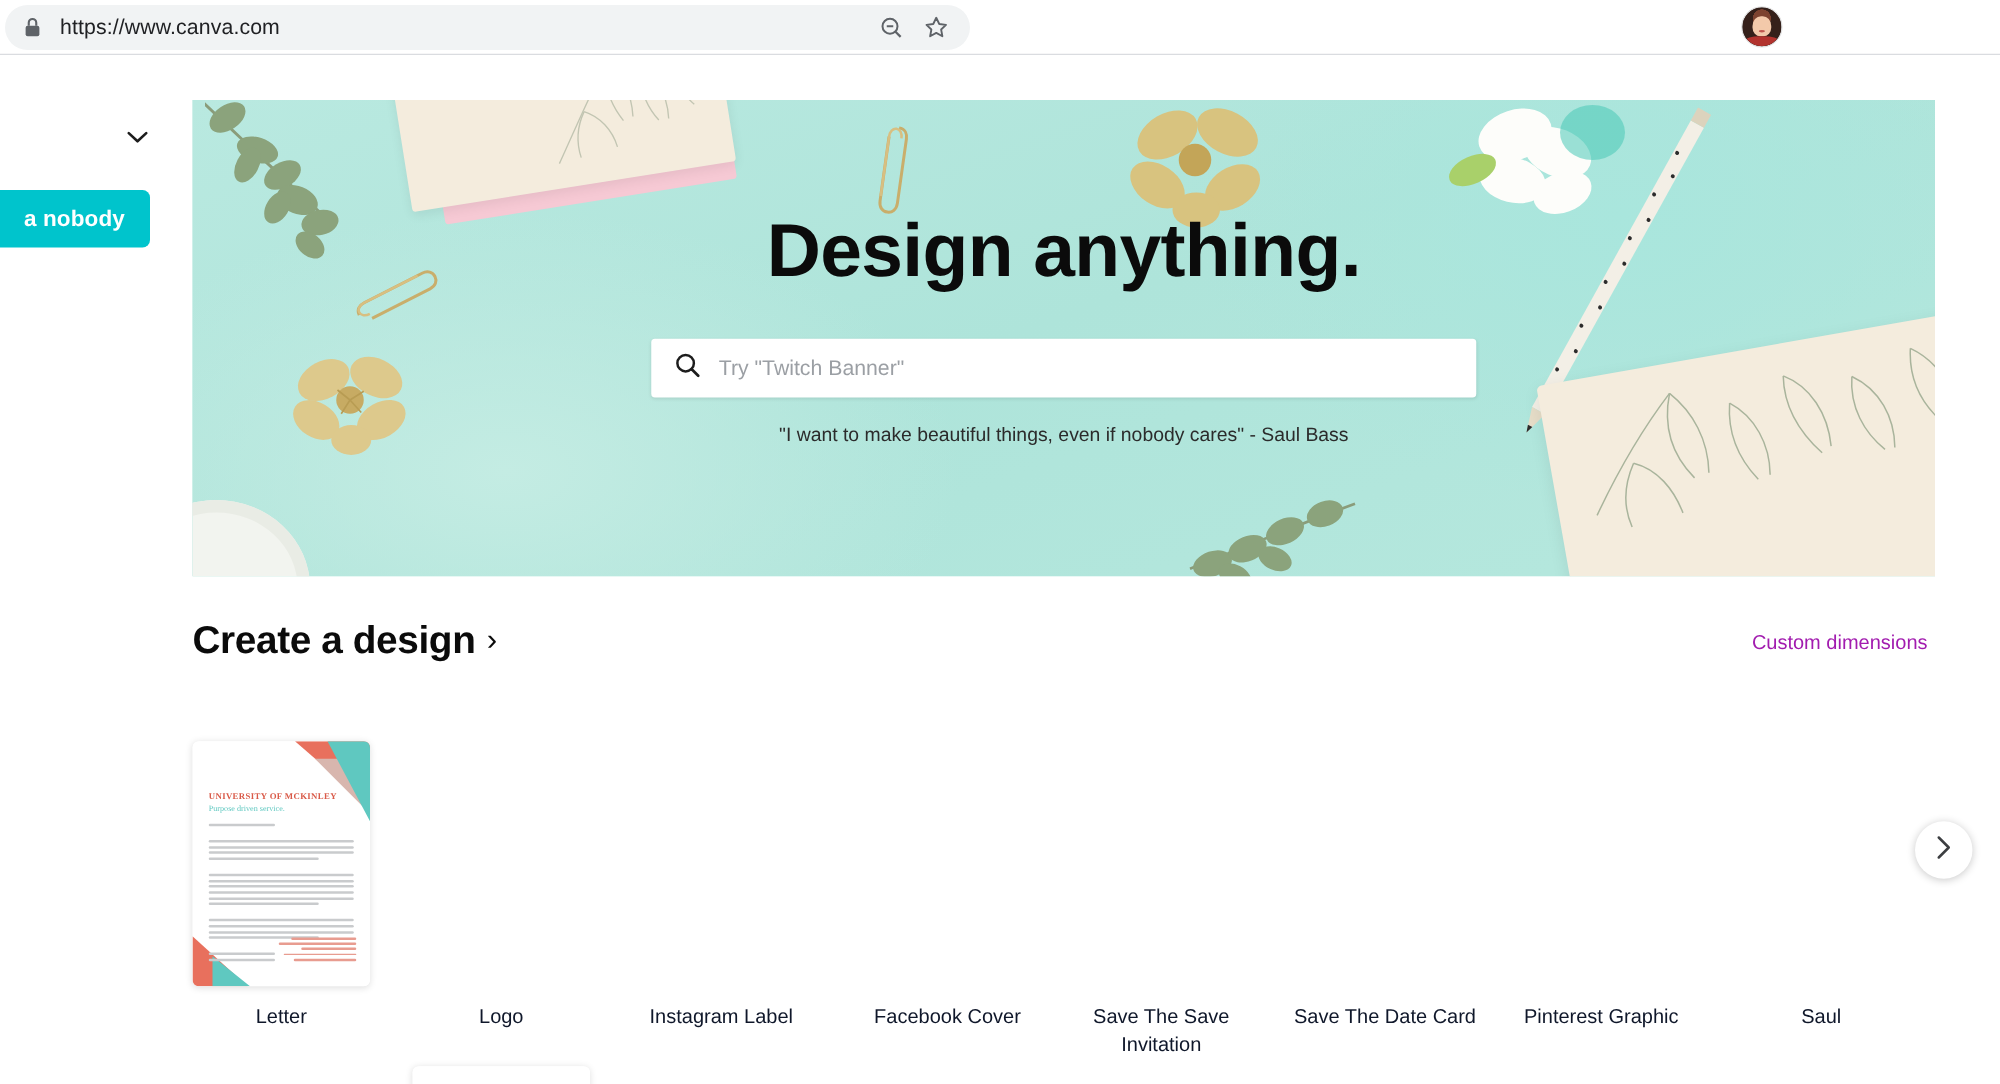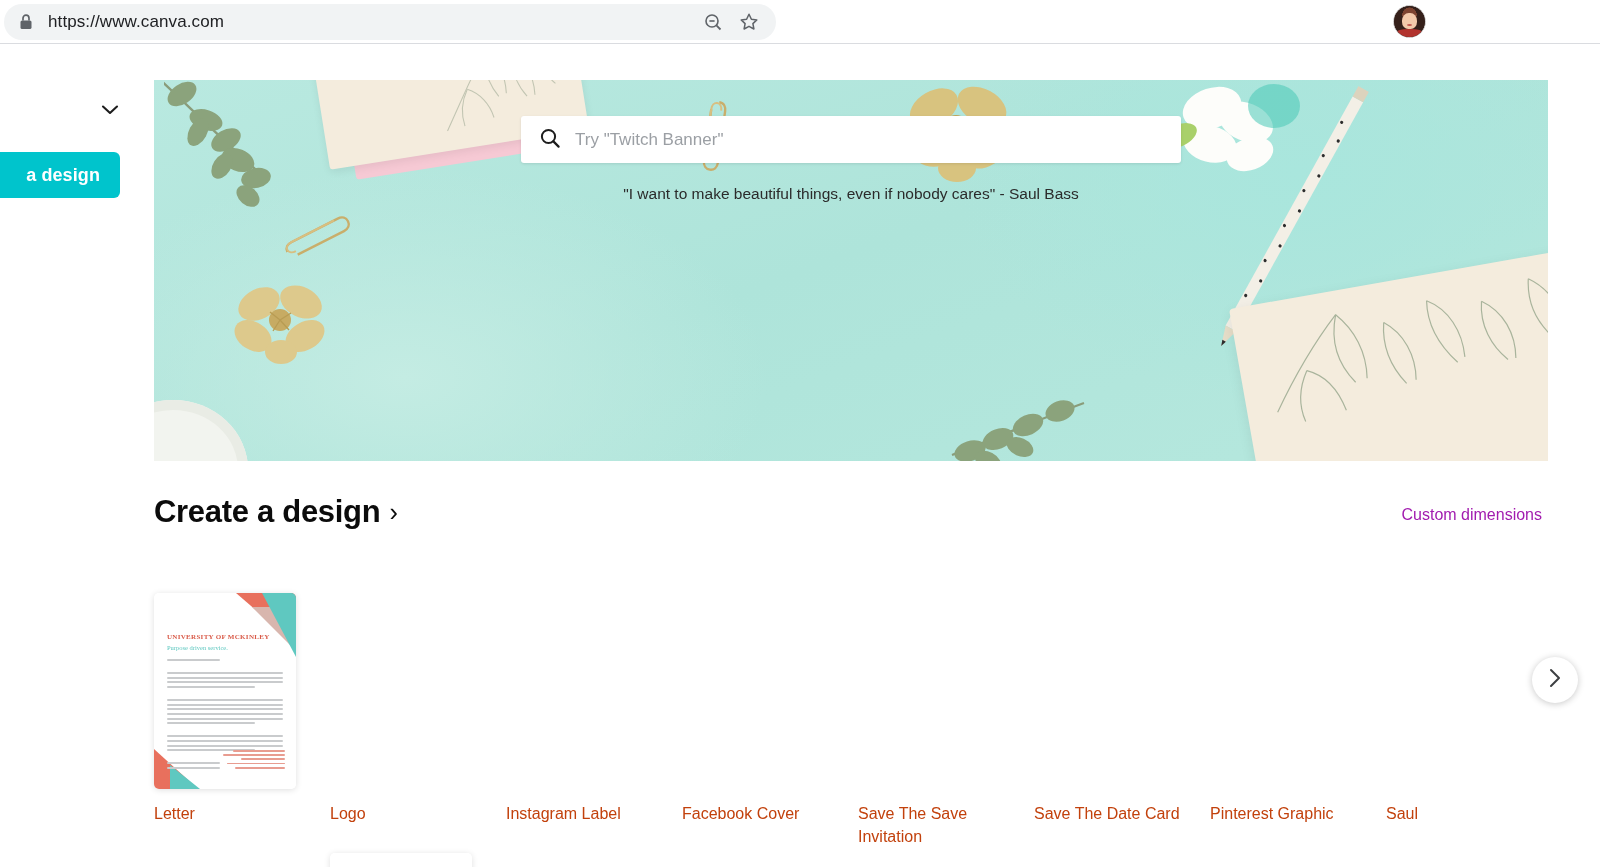--- a/index.html
+++ b/index.html
@@ -117,22 +117,22 @@
   .section-head { position:absolute; left:6px; top:450px; width:1394px; }
   .sh-title { font-size:31px; font-weight:bold; color:#0b0b0b; letter-spacing:-.3px;
               display:inline-flex; align-items:center; }
   .sh-chev { margin-left:9px; font-size:25px; font-weight:400; color:#0b0b0b; }
   .sh-custom { position:absolute; right:6px; top:12px; font-size:16px; color:#a21caf; }
 
   
   .cards { position:absolute; left:6px; top:520px; width:1446px; height:300px;text-decoration:underline; }
   .thumb { border-radius:5px; overflow:hidden; box-shadow:0 1px 6px rgba(0,0,0,.13);
            position:relative; background:#fff; }
-  .card-label { position:absolute; width:100%; text-align:left; font-size:16px;
-                color:#c2410c; line-height:23px; }
+  .card-label { position:absolute; width:100%; text-align:center; font-size:16px;
+                color:#0f172a; line-height:23px; }
 
   
   .t-letter  { left:0px;    top:29px;  width:142px; height:196px; }
   .t-logo    { left:176px;  top:93px;  width:142px; height:132px; }
   .lbl-row   { top:238px; }
   .lbl-letter{ left:0px;    width:142px; }
   .lbl-logo  { left:176px;  width:142px; }
   .lbl-insta { left:352px;  width:142px; }
   .lbl-fb    { left:528px;  width:152px; }
   .lbl-invite{ left:704px;  width:142px; }
@@ -208,21 +208,21 @@
 </div>
 <div class="chrome-sep"></div>
 
 <div class="sidebar">
   <div class="sb-chevron">
     <svg width="18" height="12" viewBox="0 0 18 12">
       <path d="M2 2.5L9 9l7-6.5" fill="none" stroke="#1d1d1d" stroke-width="2.1" stroke-linecap="round" stroke-linejoin="round"></path>
     </svg>
   </div>
   <div class="sb-create-btn">
-    <span>a design</span>
+    <span>a nobody</span>
   </div>
 
 </div>
 
 <div class="main">
 
   <div class="hero">
     <div class="hero-bg"></div>
 
     <div class="decor card-pink"></div>
@@ -344,20 +344,21 @@
             <path d="M250 36c-6 24 2 46 16 62"></path>
           <path d="M250 36c20 14 28 38 24 62"></path>
             <path d="M300 22c-6 26 2 48 18 66"></path>
           <path d="M300 22c20 14 30 38 26 64"></path>
         </g>
       </svg>
       <span class="sdc-script">the Date</span>
     </div>
 
     <div class="hero-content">
+      <div class="hero-title">Design anything.</div>
       <div class="hero-search">
         <span>
           <svg width="22" height="22" viewBox="0 0 22 22">
             <circle cx="9.5" cy="9.5" r="6.6" stroke="#1d1d1d" stroke-width="2" fill="none"></circle>
             <line x1="14.4" y1="14.4" x2="19.6" y2="19.6" stroke="#1d1d1d" stroke-width="2.2" stroke-linecap="round"></line>
           </svg>
         </span>
         <input type="text" value="" placeholder="Try &quot;Twitch Banner&quot;" style="">
       </div>
       <div class="hero-quote">"I want to make beautiful things, even if nobody cares" - Saul Bass</div>

